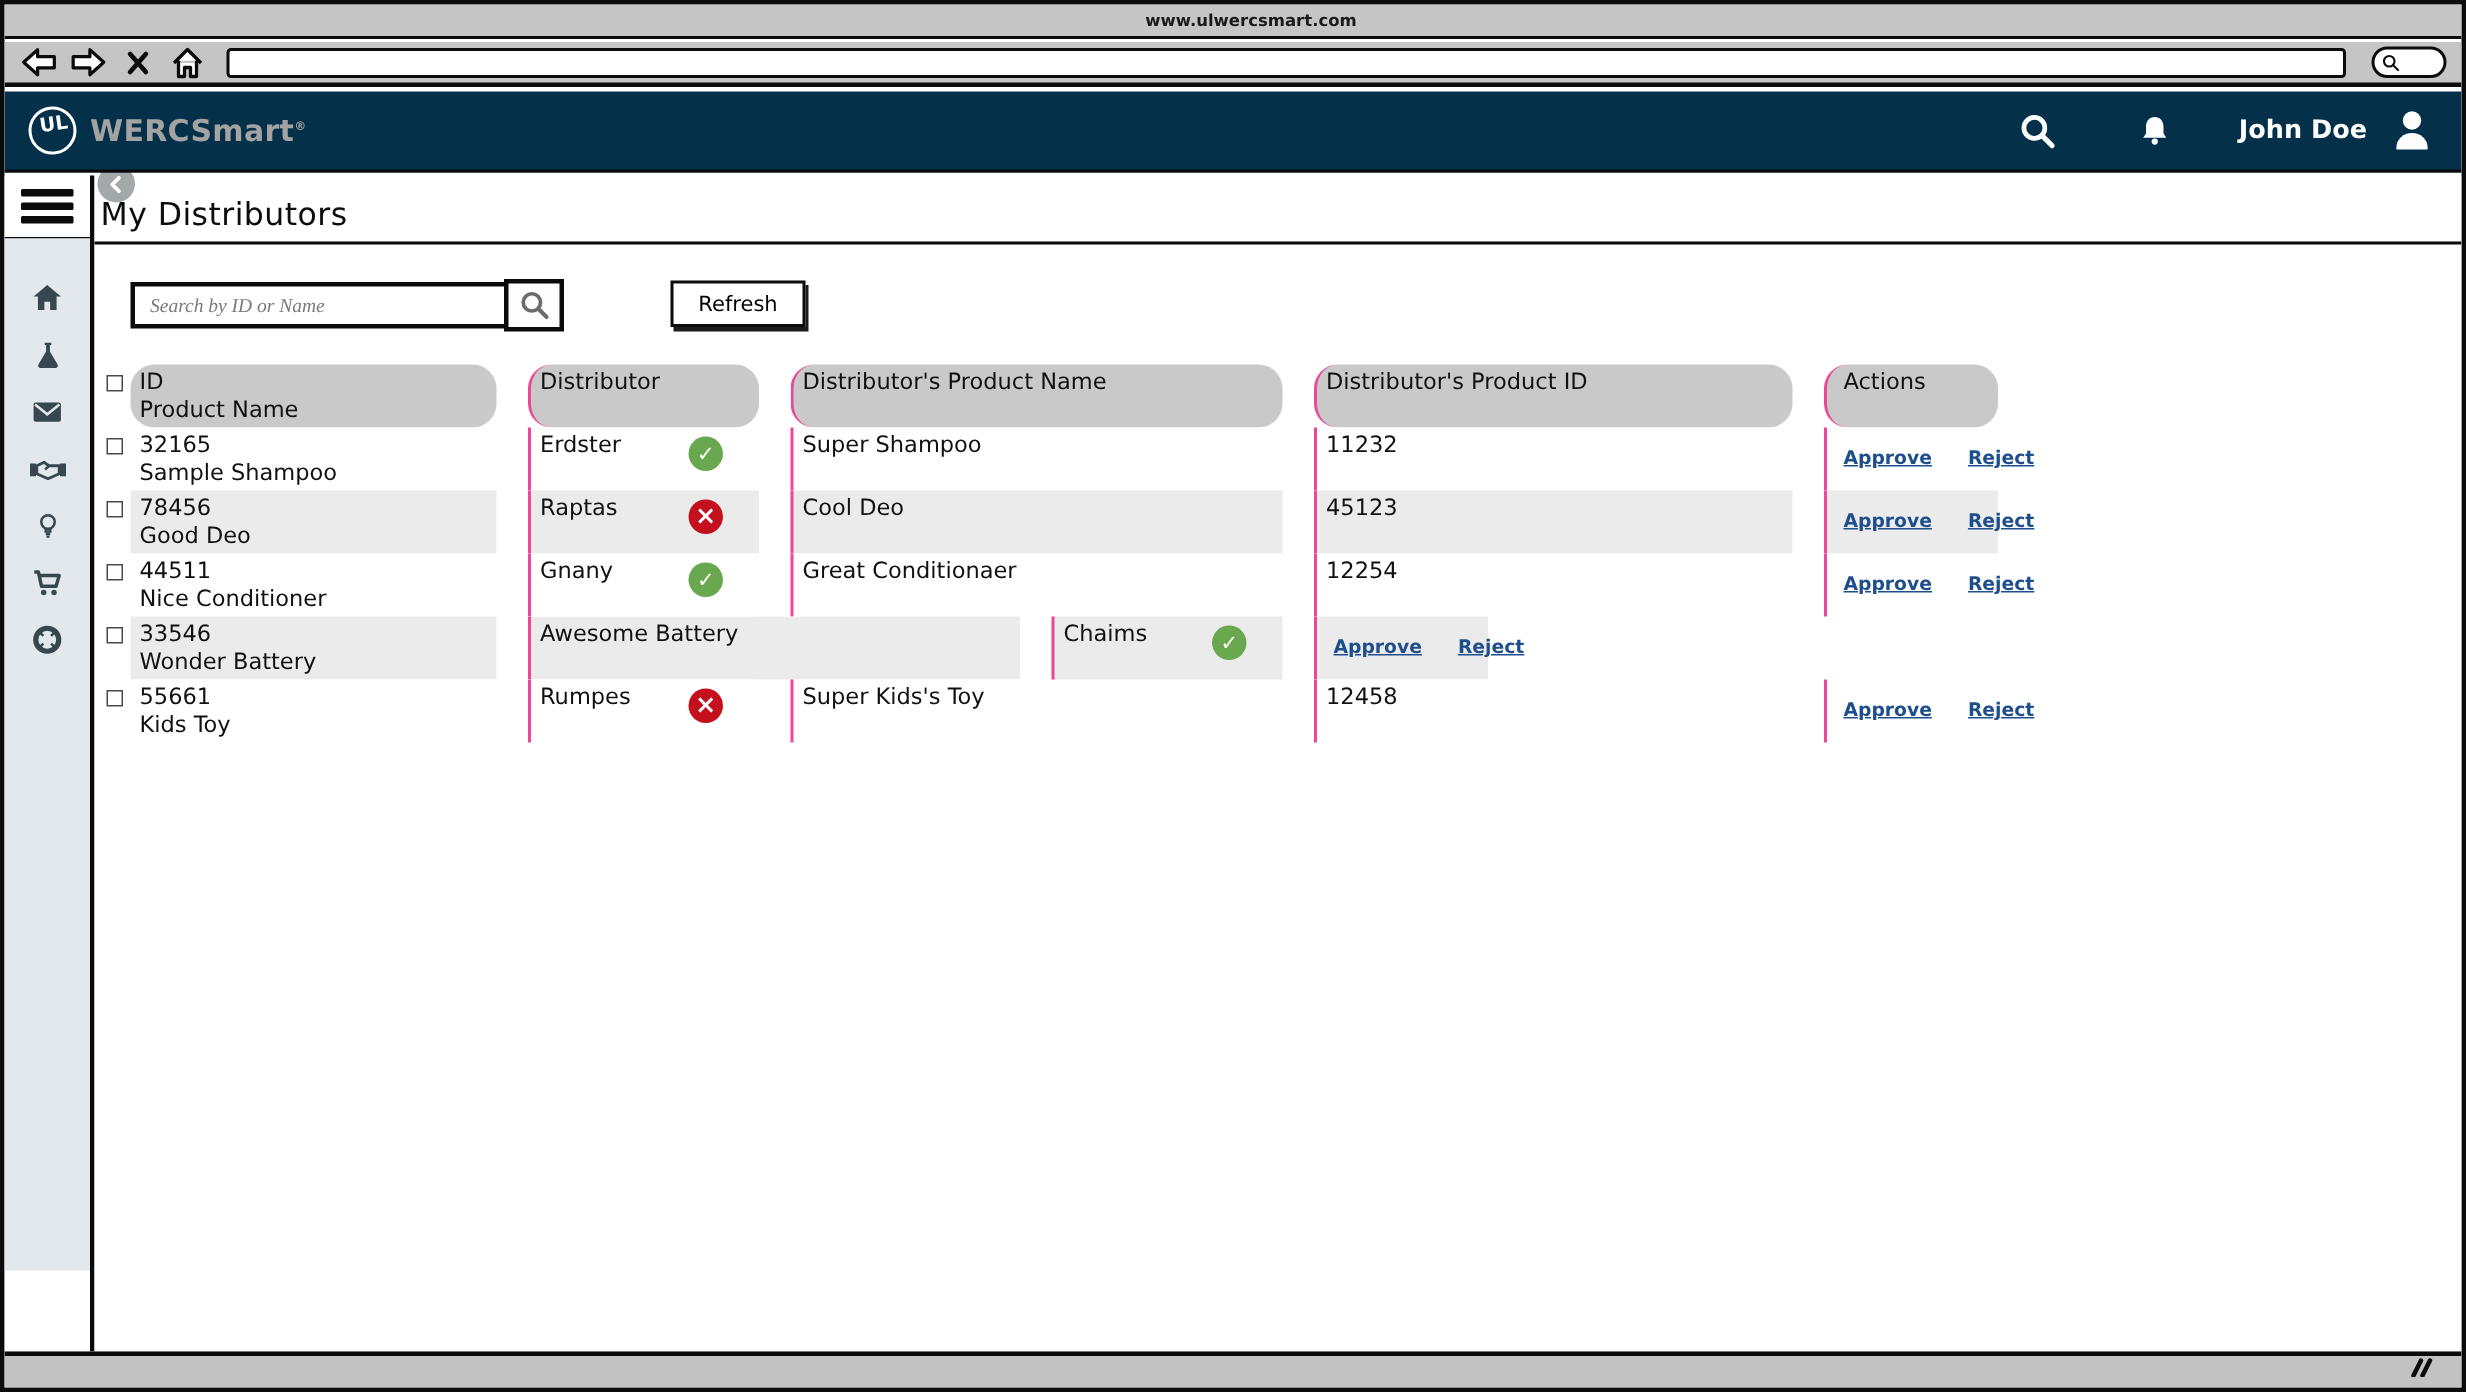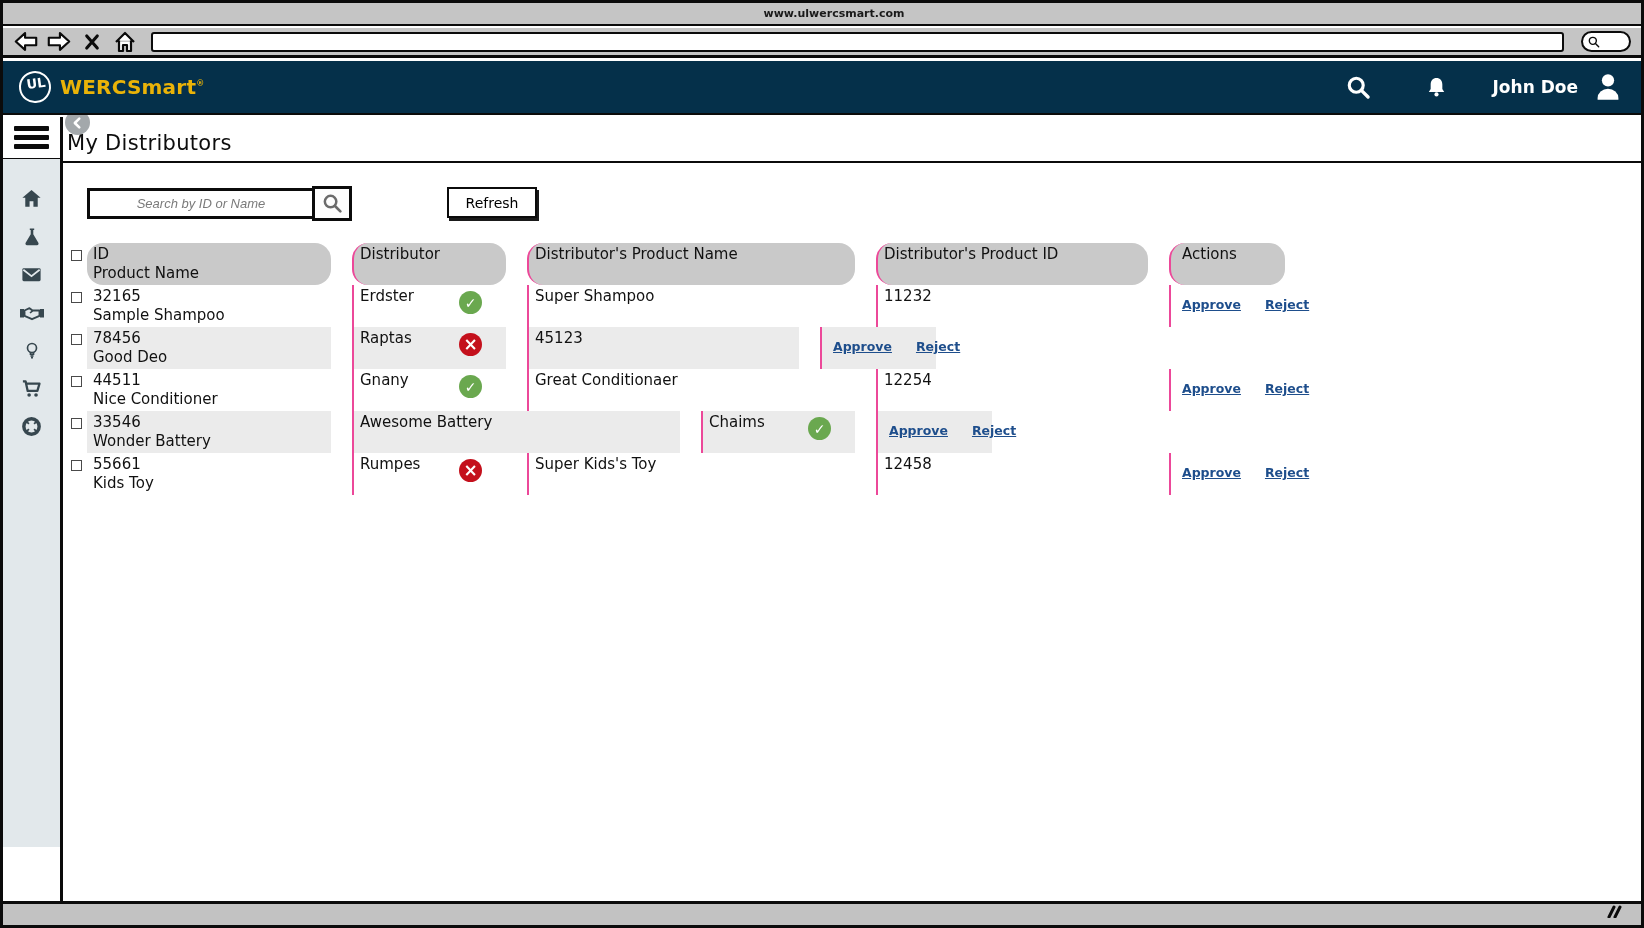--- a/index.html
+++ b/index.html
@@ -17,21 +17,21 @@
   .chrome-search { width:50px; height:21px; background:#fff; border:2px solid #0b0b0b; border-radius:11px;
                    display:flex; align-items:center; padding-left:4px; }
 
   
   .appheader { position:absolute; left:0; right:0; top:58px; height:54px; background:#05304a; border-bottom:2px solid #0b0b0b;
                display:flex; align-items:center; padding:0 16px; z-index:5; }
   .ul-logo { width:32px; height:32px; border:2.5px solid #fff; border-radius:50%; position:relative; flex:none;
              transform:rotate(-8deg); margin-right:9px; }
   .ul-logo .u { position:absolute; left:6px; top:3px; color:#fff; font-size:13px; font-weight:700; }
   .ul-logo .l { position:absolute; left:14px; top:9px; color:#fff; font-size:13px; font-weight:700; }
-  .brand { color:#eab308; font-size:20px; font-weight:600; letter-spacing:.2px; }
+  .brand { color:#a3a3a3; font-size:20px; font-weight:600; letter-spacing:.2px; }
   .brand sup { font-size:8px; }
   .hdr-right { margin-left:auto; display:flex; align-items:center; }
   .hdr-ic { display:flex; align-items:center; justify-content:center; cursor:pointer; }
   .hdr-search { margin-right:52px; }
   .hdr-bell { margin-right:44px; }
   .hdr-user { color:#fff; font-size:17px; font-weight:700; margin-right:13px; }
 
   
   .sidebar { position:absolute; left:0; top:114px; bottom:24px; width:60px; border-right:3px solid #0b0b0b; background:#fff;
              display:flex; flex-direction:column; }
@@ -47,38 +47,38 @@
   .resize { position:absolute; right:18px; bottom:3px; cursor:nwse-resize; }
 
   
   .main { position:absolute; left:60px; top:114px; right:0; bottom:24px; background:#fff; }
   .back-circle { position:absolute; left:2px; top:-7px; width:25px; height:25px; border-radius:50%;
                  background:#a3a8ab; display:flex; align-items:center; justify-content:center; cursor:pointer; z-index:1; }
   .page-title { position:absolute; left:4px; top:14px; font-size:21px; color:#0d0d0d; letter-spacing:.3px; }
   .title-rule { position:absolute; left:0; right:0; top:44px; border-top:2px solid #0b0b0b; }
 
   .search-wrap { position:absolute; left:24px; top:71px; display:flex; }
-  .search-input { width:228px; height:31px; border:3px solid #0b0b0b; background:#fff; font-size:13px; font-style:italic;
-                  color:#555; padding:0 10px; font-family:Liberation Sans, sans-serif; text-align:center; }
+  .search-input { width:252px; height:31px; border:3px solid #0b0b0b; background:#fff; font-size:13px; font-style:italic;
+                  color:#555; padding:0 10px; font-family:Liberation Serif, serif; }
   .search-input::placeholder { color:#7a7a7a; font-style:italic; }
   .search-btn { width:40px; height:35px; margin-left:-3px; margin-top:-2px; border:3px solid #0b0b0b; background:#fdfdfd;
                 display:flex; align-items:center; justify-content:center; cursor:pointer; }
   .refresh-btn { position:absolute; left:384px; top:70px; width:90px; height:31px; background:#fff; border:2.5px solid #0b0b0b;
                  box-shadow:2px 3px 0 #1a1a1a; font-size:14px; font-weight:500; cursor:pointer;
                  font-family:"DejaVu Sans","Liberation Sans",sans-serif; }
 
   
   .dist-table { position:absolute; left:8px; top:126px; width:1234px; font-size:15px; }
   .trow { display:flex; min-height:39px; }
   .c { padding:2px 6px; }
   .c-cb { width:16px; flex:none; padding:4px 0 0 0; background:#fff !important; }
   .c-id { width:244px; flex:none; }
   .c-dist { width:154px; flex:none; position:relative; }
   .c-dpn { width:328px; flex:none; }
-  .c-dpid { width:272px; flex:none; }
+  .c-dpid { width:319px; flex:none; }
   .c-act { width:116px; flex:none; display:flex; gap:24px; padding-top:12px; padding-left:11px; }
   .bl { border-left:2px solid #ec4899;margin-left:21px; }
   .thead .c { background:#c9c9c9;border-radius:16px; }
   .trow:nth-child(odd):not(.thead) .c { background:#ebebeb; }
   .trow:nth-child(even):not(.thead) .c { background:#ffffff; }
   .line { line-height:19px; white-space:nowrap; }
   .cb { display:inline-block; width:11px; height:11px; border:1.5px solid #4a4a4a; background:#fff; cursor:pointer; }
   .badge { position:absolute; right:24px; top:6px; width:23px; height:23px; border-radius:50%; color:#fff;
            display:flex; align-items:center; justify-content:center; font-weight:900; }
   .badge[data-status="approved"] { background:#6aa84f; }
@@ -264,20 +264,21 @@
       <div class="trow">
         <div class="c c-cb"><span class="cb"></span></div>
         <div class="c c-id">
           <div class="line">78456</div>
           <div class="line">Good Deo</div>
         </div>
         <div class="c c-dist bl">
           <span class="line">Raptas</span>
           <span class="badge" data-status="rejected"></span>
         </div>
+        <div class="c c-dpn bl">Cool Deo</div>
         <div class="c c-dpid bl">45123</div>
         <div class="c c-act bl">
           <a class="link">Approve</a>
           <a class="link">Reject</a>
         </div>
       </div>
 
       <div class="trow">
         <div class="c c-cb"><span class="cb"></span></div>
         <div class="c c-id">

